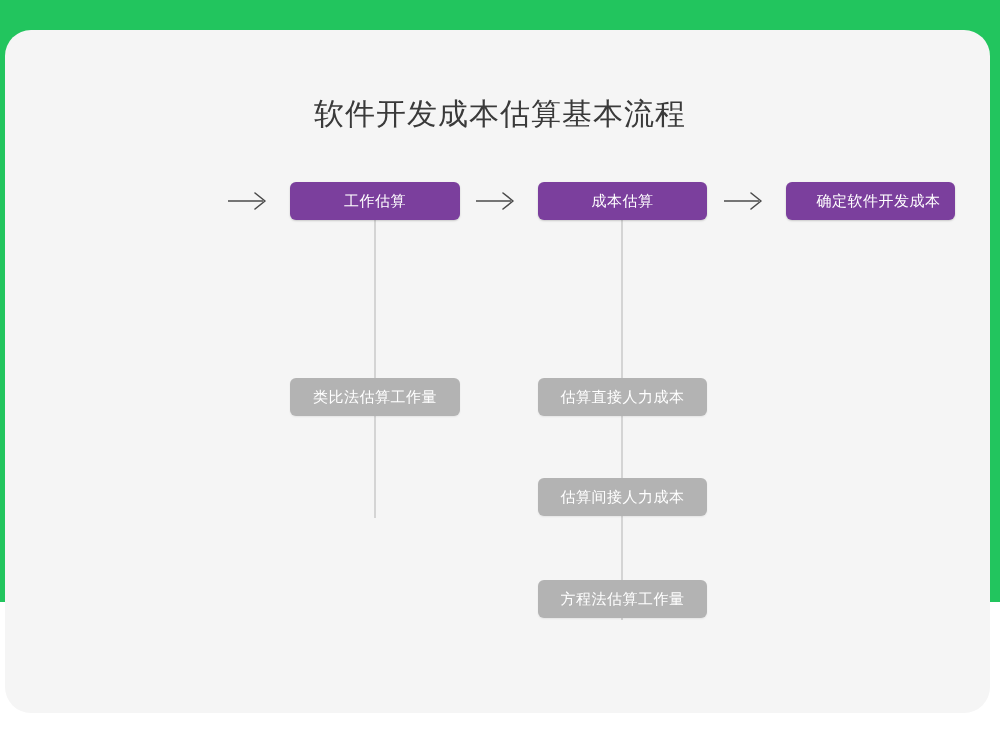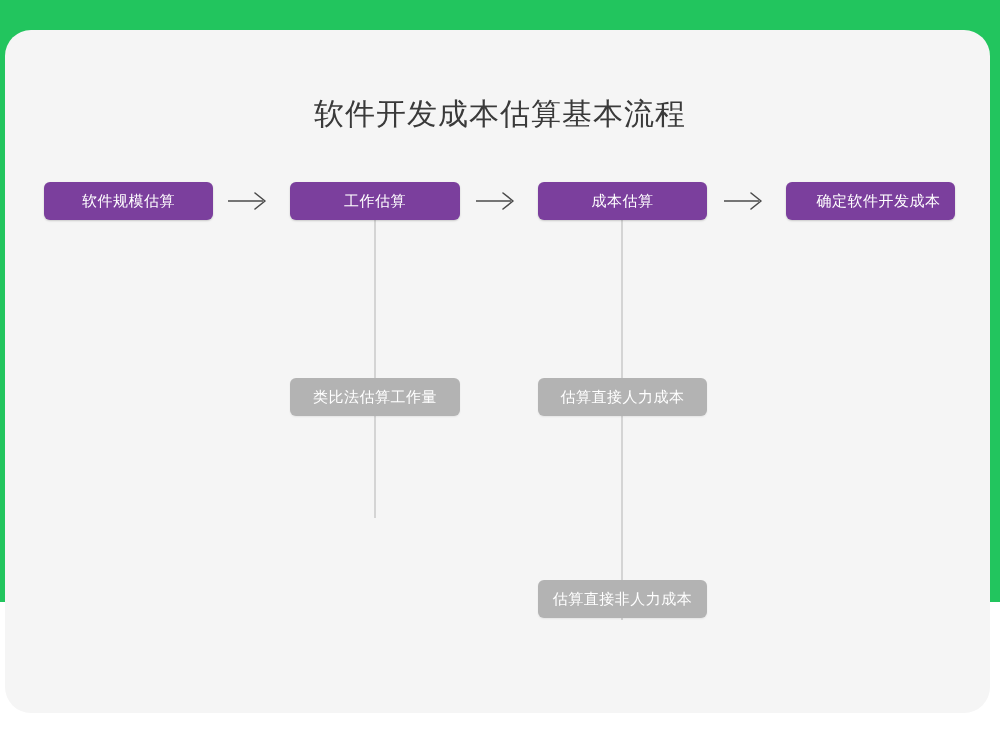--- a/index.html
+++ b/index.html
@@ -128,21 +128,20 @@
 
   <div id="card"></div>
 
   <div id="diagram">
 
     <div id="page-title">软件开发成本估算基本流程</div>
 
     <div class="connector" id="connector-effort"></div>
     <div class="connector" id="connector-cost"></div>
 
-    <div class="node primary" id="node-scale">软件规模估算</div>
 
     <div class="arrow" id="arrow-1">
       <svg width="44" height="24" viewBox="0 0 44 24">
         <line x1="1" y1="12" x2="36" y2="12" stroke="#4a4a4a" stroke-width="1.6"></line>
         <polyline points="28,4 38,12 28,20" fill="none" stroke="#4a4a4a" stroke-width="1.6" stroke-linecap="round" stroke-linejoin="round"></polyline>
       </svg>
     </div>
 
     <div class="node primary" id="node-effort">工作估算</div>
 
@@ -164,17 +163,18 @@
 
     <div class="node primary" id="node-final">确定软件开发成本</div>
 
 
     <div class="node secondary" id="node-analogy">类比法估算工作量</div>
 
 
 
     <div class="node secondary" id="node-direct-labor">估算直接人力成本</div>
 
+    <div class="node secondary" id="node-indirect-labor">估算间接人力成本</div>
 
-    <div class="node secondary" id="node-direct-nonlabor">估算直接非人力成本</div>
+    <div class="node secondary" id="node-direct-nonlabor">方程法估算工作量</div>
 
   </div>
 </div>
 
 </body></html>

